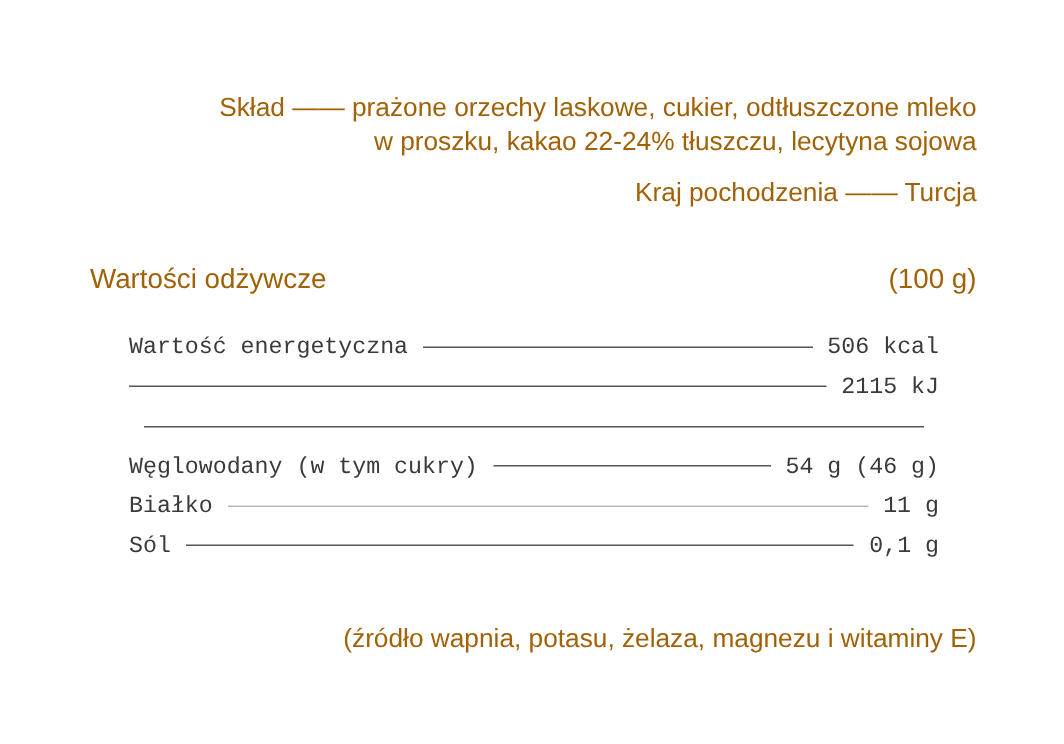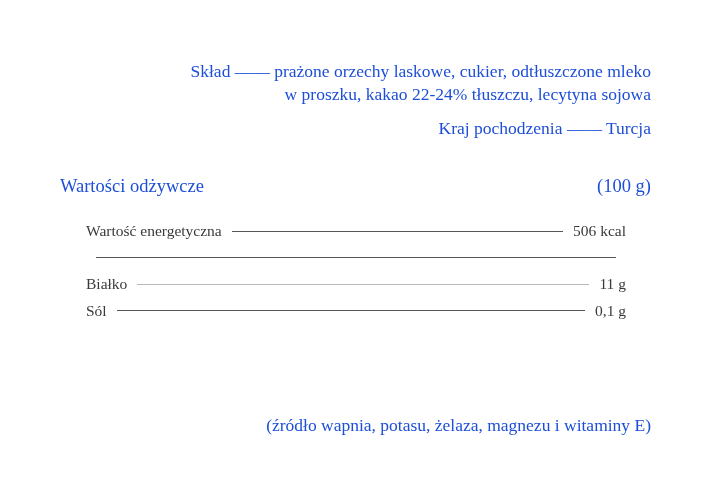--- a/index.html
+++ b/index.html
@@ -8,25 +8,25 @@
       background: #ffffff;
     }
     body {
       width: 709px;
       height: 496px;
       position: relative;
       overflow: hidden;
       color: #333333;
     }
     .serif {
-      font-family: Liberation Serif, serif;
-      color: #1d4ed8;
+      font-family: Liberation Sans, sans-serif;
+      color: #a16207;
     }
     .sans {
-      font-family: Liberation Serif, serif;
+      font-family: Liberation Mono, monospace;
       color: #3a3a3a;
     }
     .ingredients {
       position: absolute;
       right: 58px;
       top: 60px;
       width: 560px;
       text-align: right;
       font-size: 17.5px;
       line-height: 23px;
@@ -115,21 +115,30 @@
   <span>(100 g)</span>
 </div>
 
 <div class="rows sans">
   <div class="row">
     <span class="label">Wartość energetyczna</span>
     <span class="line"></span>
     <span class="value">506 kcal</span>
   </div>
   <div class="row">
+    <span class="line nolabel"></span>
+    <span class="value">2115 kJ</span>
+  </div>
+  <div class="row">
     <span class="line"></span>
+  </div>
+  <div class="row">
+    <span class="label">Węglowodany (w tym cukry)</span>
+    <span class="line"></span>
+    <span class="value">54 g (46 g)</span>
   </div>
   <div class="row">
     <span class="label">Białko</span>
     <span class="line light"></span>
     <span class="value">11 g</span>
   </div>
   <div class="row">
     <span class="label">Sól</span>
     <span class="line"></span>
     <span class="value">0,1 g</span>

